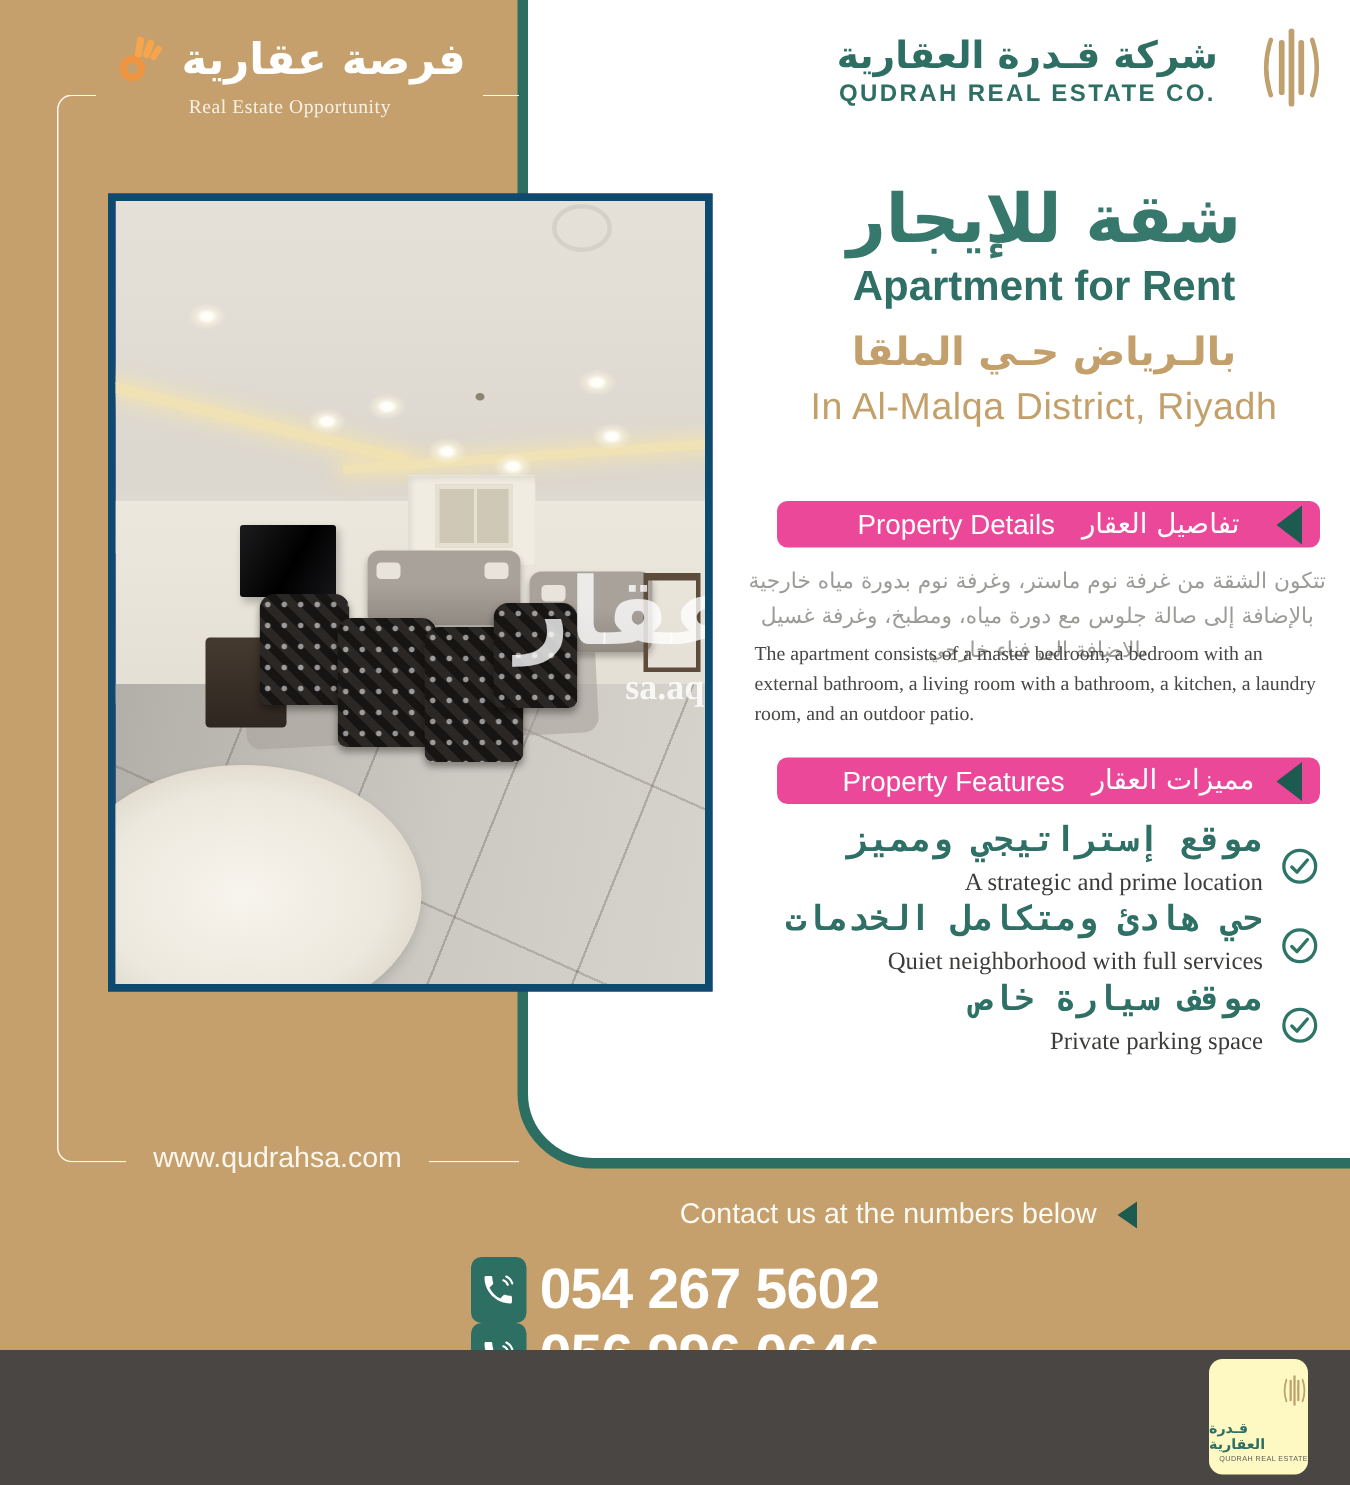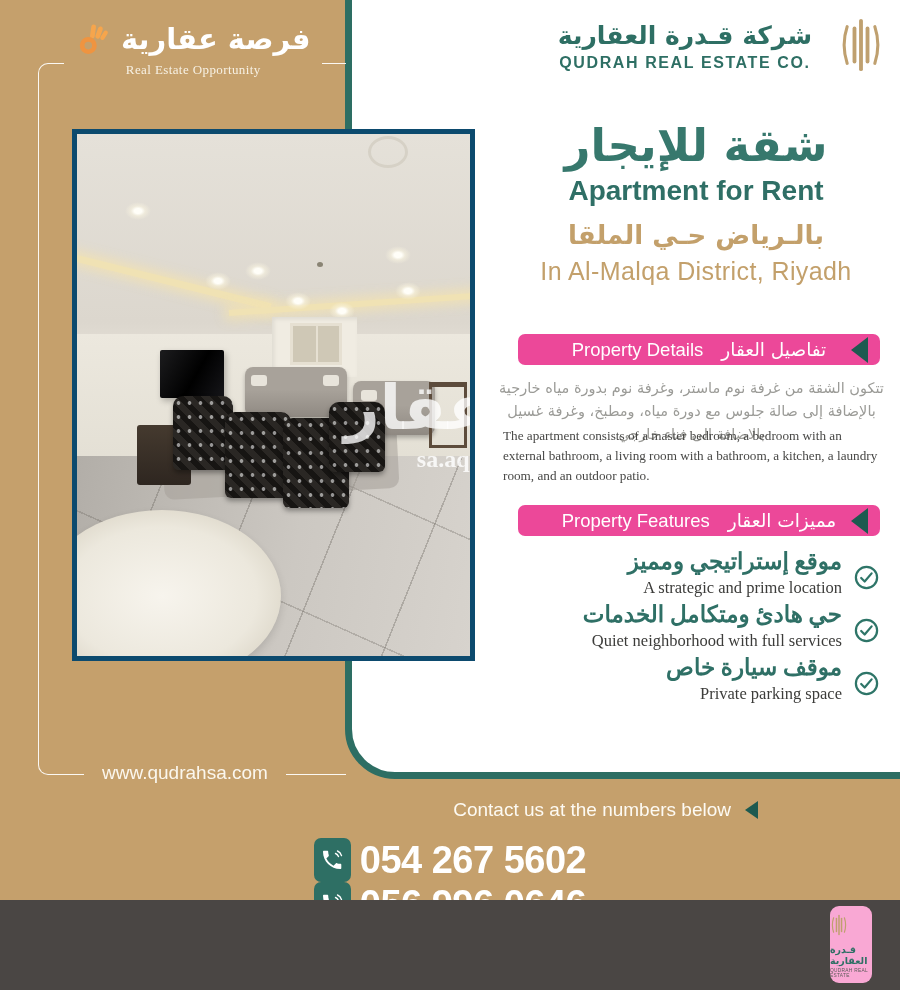--- a/index.html
+++ b/index.html
@@ -62,21 +62,21 @@
     left:498px;top:377px;width:387px;direction:rtl;text-align:center;
     font-family:"DejaVu Sans",sans-serif;font-size:14.5px;line-height:1.6;color:#9b9b97;
   }
   .body-en{
     left:503px;top:426px;width:378px;font-family:"Liberation Serif",serif;
     font-size:13.2px;line-height:1.5;color:#474745;text-align:left;
   }
 
   
   .feature{left:500px;width:382px;padding-right:40px;box-sizing:border-box;text-align:right;}
-  .feat-ar{font-family:Liberation Serif, serif;font-size:23px;font-weight:600;color:#2f7066;line-height:1.2;text-align:right;}
+  .feat-ar{font-family:Liberation Mono, monospace;font-size:23px;font-weight:600;color:#2f7066;line-height:1.2;text-align:right;}
   .feat-en{font-family:"Liberation Serif",serif;font-size:16.5px;color:#3c3c3a;margin-top:2px;}
   .feat-check{position:absolute;right:2px;top:16px;width:27px;height:27px;}
 
   
   .website{
     left:84px;top:760px;width:182px;text-align:center;background:#c5a06c;
     padding:2px 10px;color:#fbf7ee;font-size:19px;cursor:pointer;
   }
 
   
@@ -93,22 +93,22 @@
 
   
   .phones{left:28px;right:28px;top:838px;display:flex;justify-content:space-between;align-items:center;flex-direction:column;}
   .phone{display:flex;align-items:center;gap:9px;cursor:pointer;}
   .phone-icon{width:37px;height:44px;background:#2e6f64;border-radius:7px;display:flex;align-items:center;justify-content:center;}
   .phone-num{font-size:38px;font-weight:700;color:#ffffff;letter-spacing:-.5px;}
 
   
   .footer{left:0;right:0;top:900px;height:90px;background:#4a4644;}
   .footer-card{
-    position:absolute;right:28px;top:6px;width:42px;height:77px;background:#f9a8d4;border-radius:9px;
-    display:flex;flex-direction:column;align-items:flex-start;justify-content:center;gap:2px;
+    position:absolute;right:28px;top:6px;width:66px;height:77px;background:#fef9c3;border-radius:9px;
+    display:flex;flex-direction:column;align-items:flex-end;justify-content:center;gap:2px;
   }
   .footer-ar{font-family:"DejaVu Sans",sans-serif;font-size:9.5px;font-weight:700;color:#2e6f64;}
   .footer-en{font-size:4.8px;color:#5a5a58;letter-spacing:.3px;}
 
   
   .photo{
     left:72px;top:129px;width:393px;height:522px;border:5px solid #0c4a6e;
     overflow:hidden;background:#4c1d95;
   }
   .ceiling{position:absolute;left:0;top:0;right:0;height:235px;background:linear-gradient(#e5e1d9,#dcd7ce 80%,#e7e3d9);}

